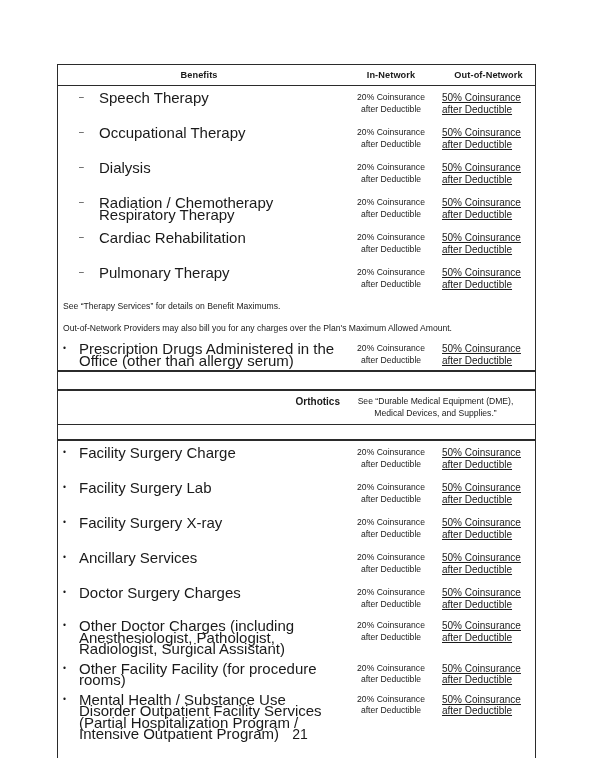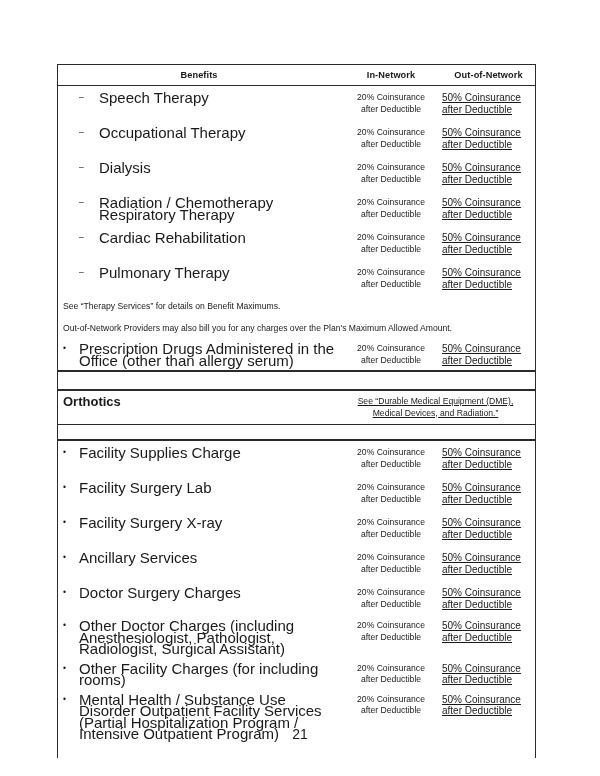--- a/index.html
+++ b/index.html
@@ -140,31 +140,31 @@
     display: flex;
     align-items: flex-start;
     padding-top: 5px;
     padding-bottom: 5px;
   }
   .section-title {
     width: 282px;
     box-sizing: border-box;
     padding-left: 5px;
     font-weight: bold;
-    font-size: 13px;
+    font-size: 10px;
     line-height: 12px;
+    text-align: right;
   }
   .section-ref {
     width: 195px;
     box-sizing: border-box;
     text-align: center;
     font-size: 8.6px;
     line-height: 11.5px;
     padding-right: 4px;
-    text-decoration: underline;
   }
 
   
   .band {
     height: 17px;
   }
   .band-sm { height: 14px; }
 
   .tail {
     height: 14px;
@@ -322,34 +322,34 @@
     </div>
 
     <div class="rule-thick"></div>
     <div class="band"></div>
     <div class="rule-thick"></div>
 
     <div class="section-row">
       <div class="section-title">Orthotics</div>
       <div class="section-ref">
         <div>See “Durable Medical Equipment (DME),</div>
-        <div>Medical Devices, and Radiation.”</div>
+        <div>Medical Devices, and Supplies.”</div>
       </div>
     </div>
 
     <div class="rule"></div>
     <div class="band-sm"></div>
     <div class="rule-thick"></div>
 
 
     <div class="row lvl-dot">
       <div class="cell-benefit">
         <div class="bullet-wrap">
           <span class="bullet-mark">•</span>
-          <span class="bullet-text">Facility Supplies Charge</span>
+          <span class="bullet-text">Facility Surgery Charge</span>
         </div>
       </div>
       <div class="cell-net">
         <div>20% Coinsurance</div>
         <div>after Deductible</div>
       </div>
       <div class="cell-net-out">
         <div>50% Coinsurance</div>
         <div>after Deductible</div>
       </div>
@@ -437,21 +437,21 @@
       <div class="cell-net-out">
         <div>50% Coinsurance</div>
         <div>after Deductible</div>
       </div>
     </div>
 
     <div class="row lvl-dot row-tight">
       <div class="cell-benefit">
         <div class="bullet-wrap">
           <span class="bullet-mark">•</span>
-          <span class="bullet-text">Other Facility Charges (for including rooms)</span>
+          <span class="bullet-text">Other Facility Facility (for procedure rooms)</span>
         </div>
       </div>
       <div class="cell-net">
         <div>20% Coinsurance</div>
         <div>after Deductible</div>
       </div>
       <div class="cell-net-out">
         <div>50% Coinsurance</div>
         <div>after Deductible</div>
       </div>

